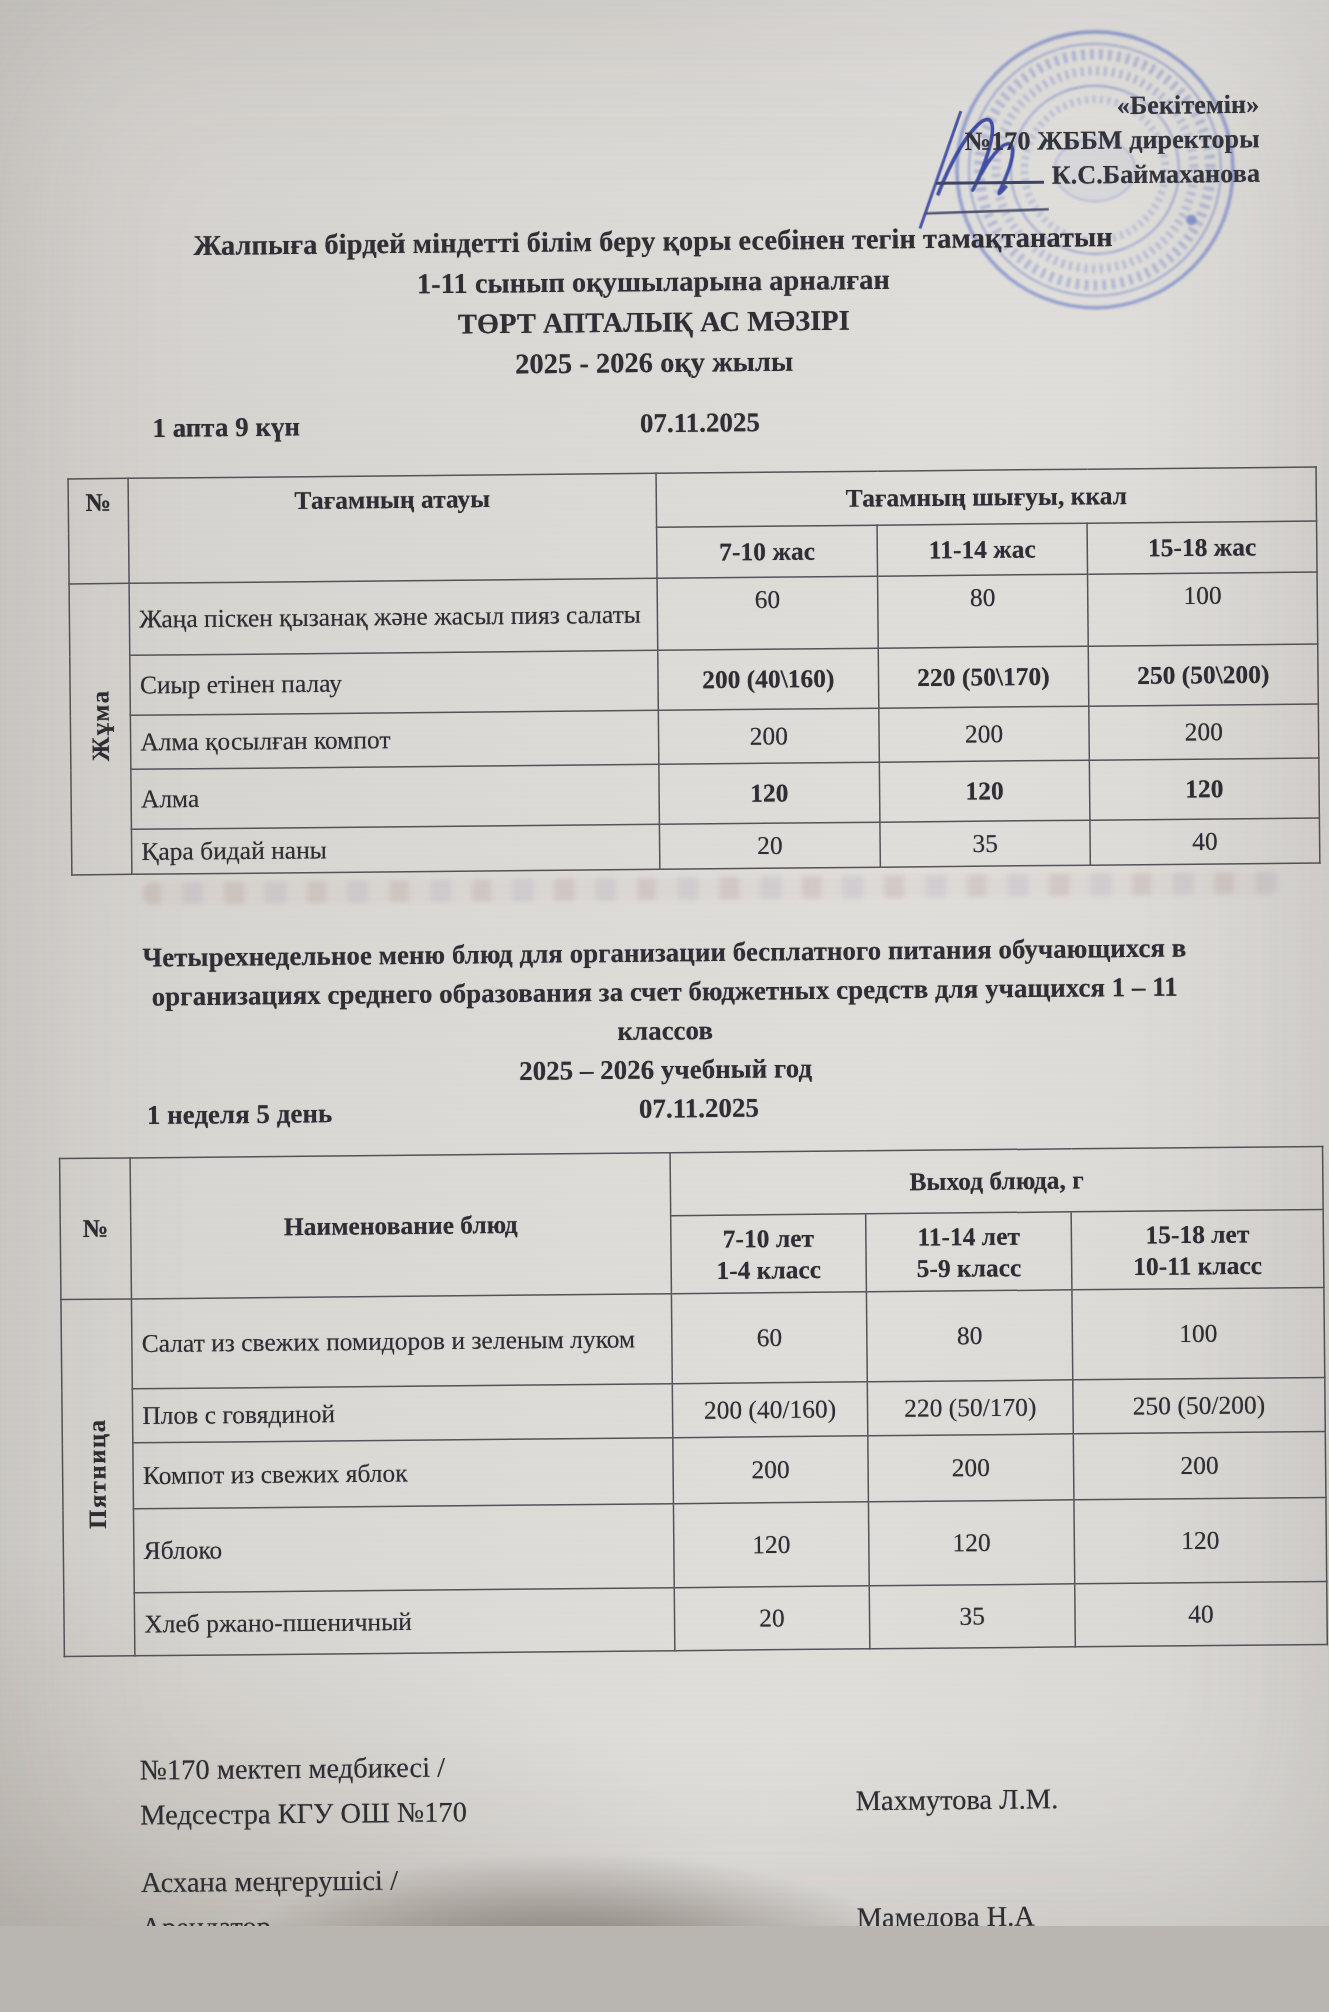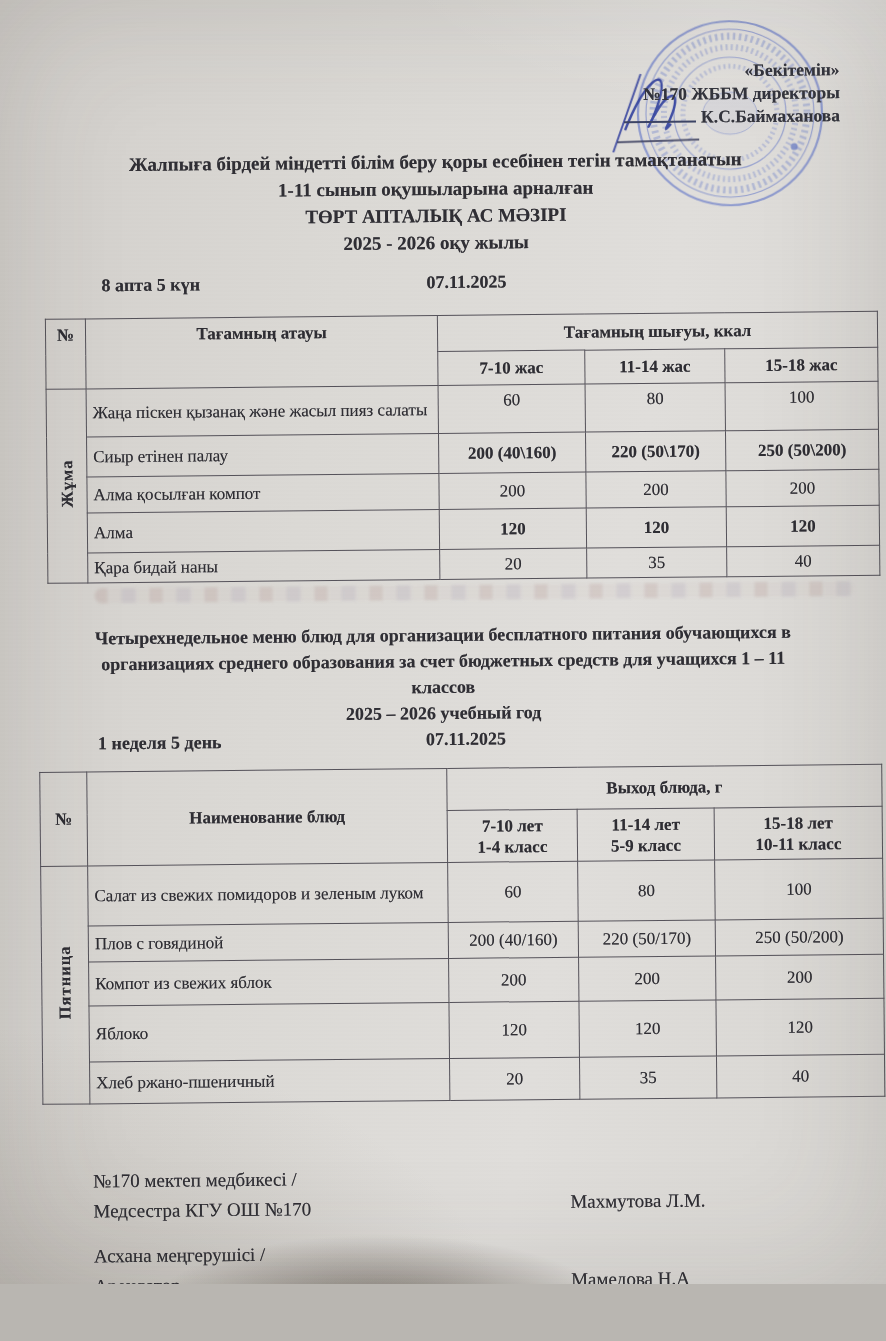--- a/index.html
+++ b/index.html
@@ -96,21 +96,21 @@
       <div class="nameline"><span class="uline"></span><span>К.С.Баймаханова</span></div>
     </div>
 
     <div class="kz-titles txt">
       <div>Жалпыға бірдей  міндетті білім беру қоры есебінен тегін тамақтанатын</div>
       <div>1-11 сынып оқушыларына арналған</div>
       <div>ТӨРТ АПТАЛЫҚ АС МӘЗІРІ</div>
       <div>2025 - 2026 оқу жылы</div>
     </div>
 
-    <div class="meta kz-week txt">8 апта 5 күн</div>
+    <div class="meta kz-week txt">1 апта 9 күн</div>
     <div class="meta kz-date txt">07.11.2025</div>
 
     <table class="menu t1 txt">
       <colgroup>
           <col style="width:40px">
           <col style="width:352px">
           <col style="width:147px">
           <col style="width:140px">
           <col style="width:153px">
         </colgroup>

